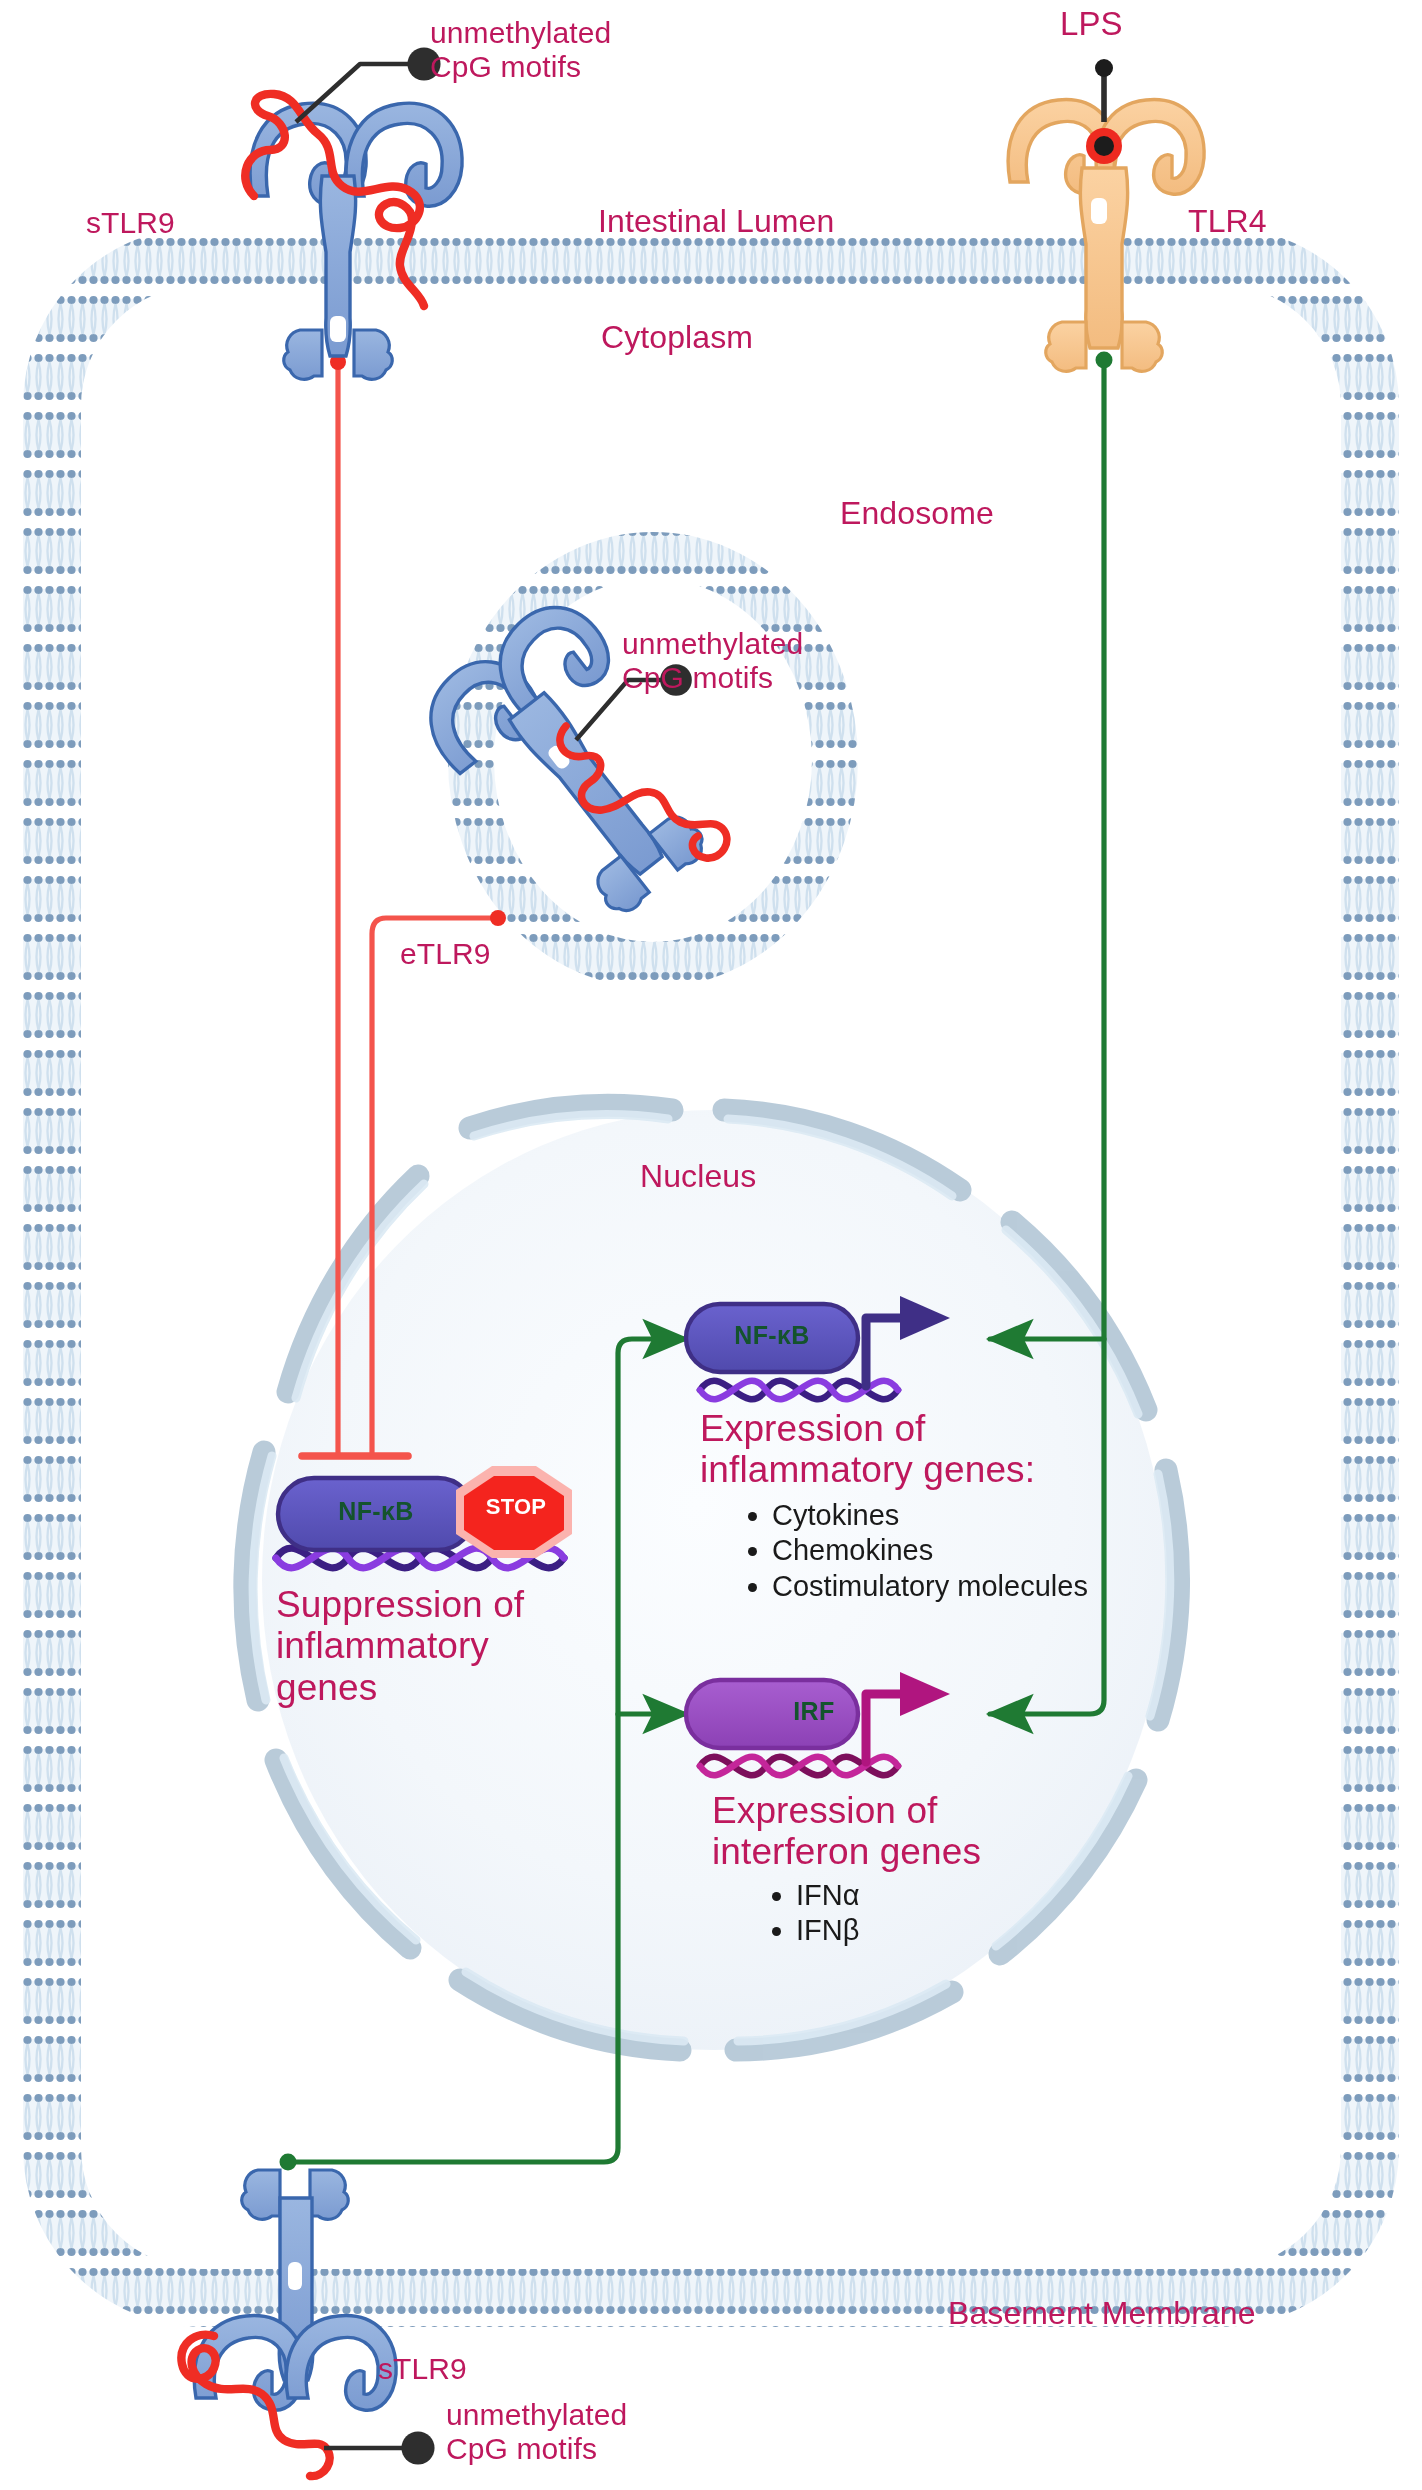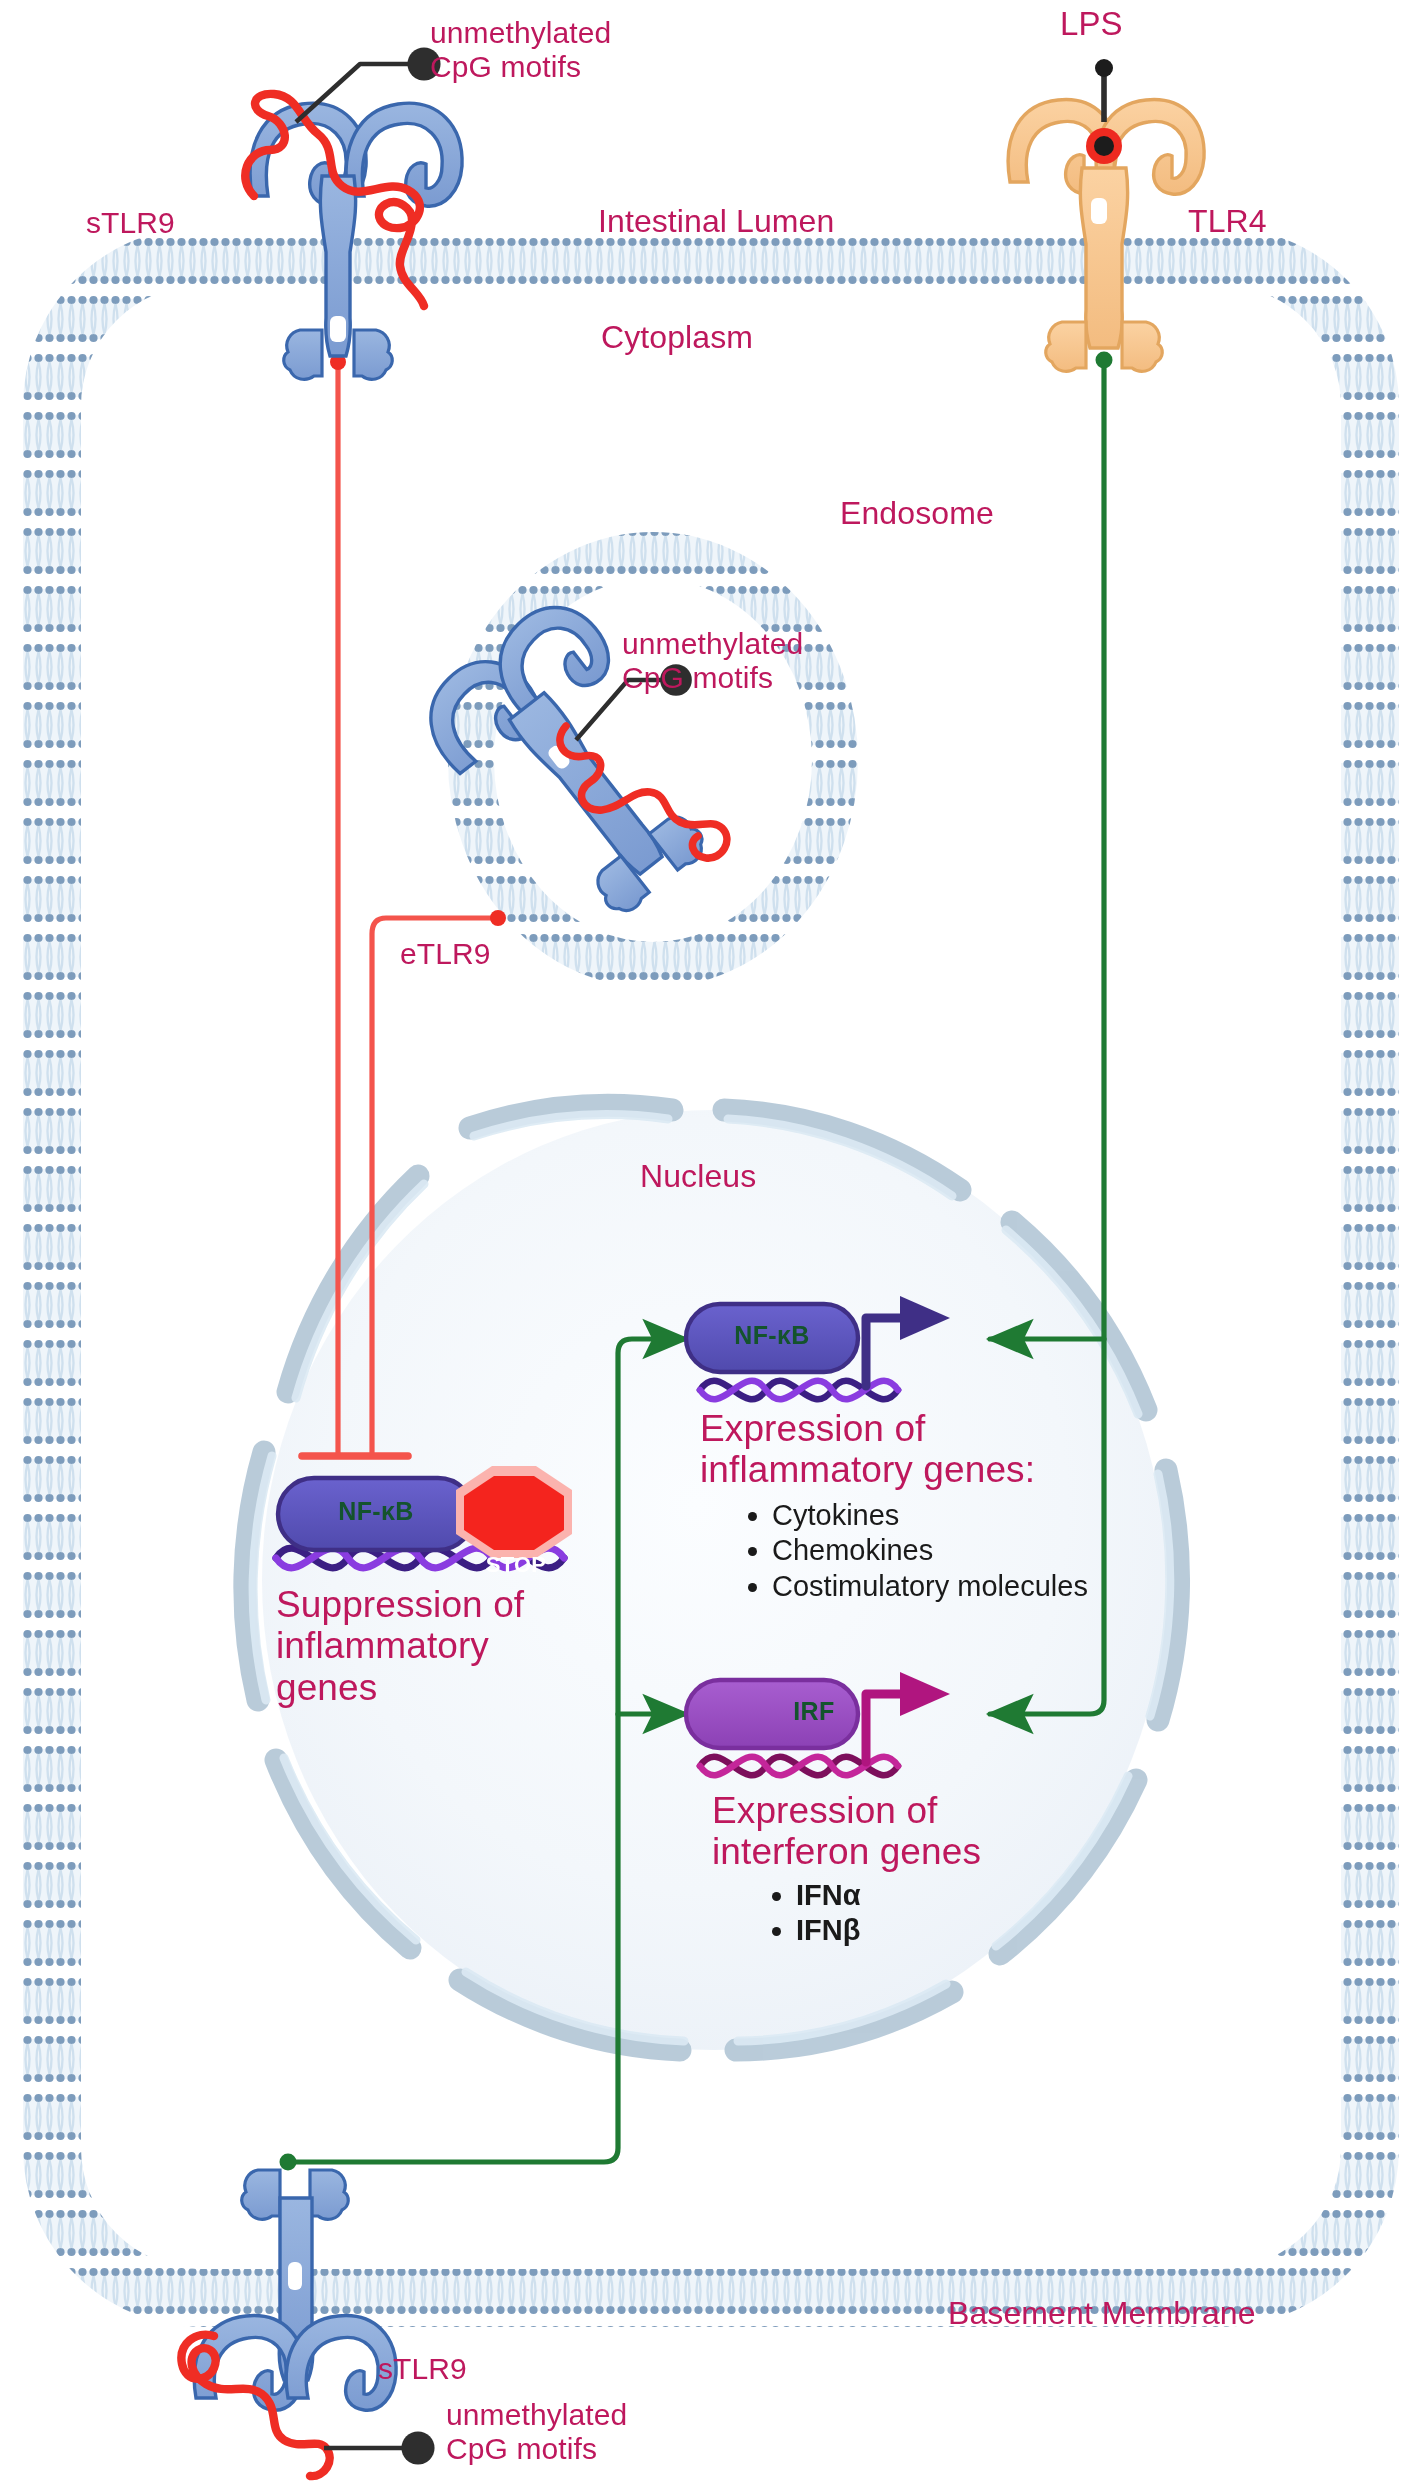--- a/index.html
+++ b/index.html
@@ -354,27 +354,27 @@
 inflammatory genes:</div>
   <ul class="bullets" style="left:718px;top:1490px;">
     <li>Cytokines</li>
     <li>Chemokines</li>
     <li>Costimulatory
 molecules</li>
   </ul>
 
   <div class="lbl lbl-sm" style="left:712px;top:1790px;">Expression of
 interferon genes</div>
-  <ul class="bullets" style="left:742px;top:1870px;font-weight:bold;">
+  <ul class="bullets" style="left:742px;top:1870px;">
     <li>IFNα</li>
     <li>IFNβ</li>
   </ul>
 
   <div class="capsule-txt" style="left:278px;top:1497px;width:196px;">NF-κB</div>
-  <div class="stop-txt" style="left:464px;top:1552px;width:104px;">STOP</div>
+  <div class="stop-txt" style="left:464px;top:1494px;width:104px;">STOP</div>
   <div class="capsule-txt" style="left:686px;top:1321px;width:172px;">NF-κB</div>
   <div class="capsule-txt" style="left:728px;top:1697px;width:172px;">IRF</div>
 
   <div class="lbl lbl-md" style="left:378px;top:2352px;">sTLR9</div>
 
   <div class="lbl lbl-md" style="left:446px;top:2398px;">unmethylated
 CpG motifs</div>
 
   <div class="lbl lbl-lg" style="left:948px;top:2296px;">Basement Membrane</div>
 

